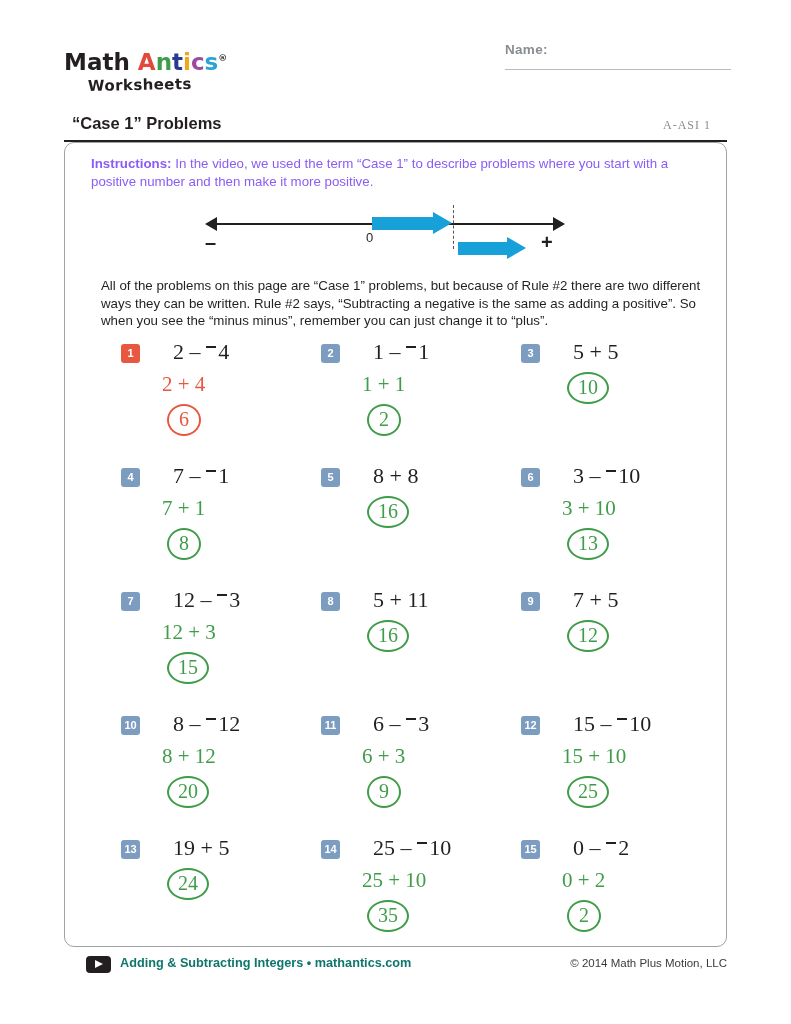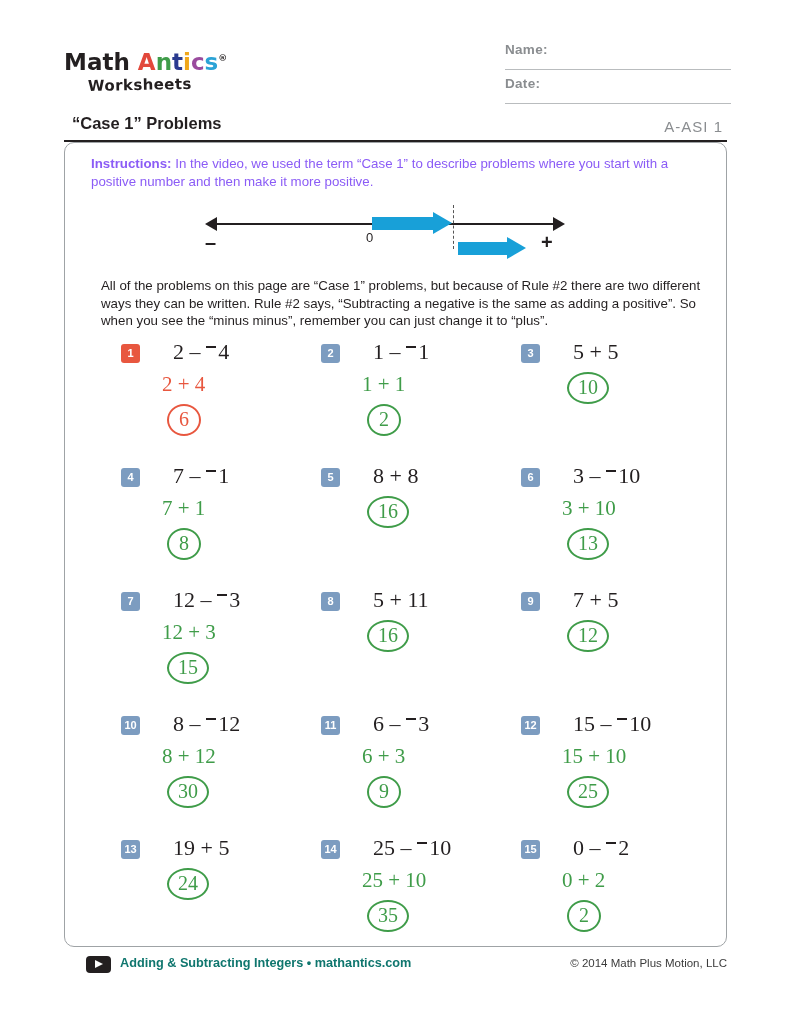--- a/index.html
+++ b/index.html
@@ -105,24 +105,24 @@
   .page-title {
     position: absolute;
     left: 8px;
     top: 2px;
     font-size: 16.5px;
     font-weight: bold;
     color: #231f20;
   }
   .page-code {
     position: absolute;
-    right: 4px;
+    right: 16px;
     top: 6px;
-    font-family: Liberation Sans, sans-serif;
-    font-size: 15px;
+    font-family: Liberation Serif, serif;
+    font-size: 12px;
     letter-spacing: 1px;
     color: #8a8d90;
   }
 
   
   .card {
     position: absolute;
     left: 64px;
     top: 142px;
     width: 663px;
@@ -379,24 +379,20 @@
     <div class="logo">
       <div class="logo-line1"><span class="m1">M</span><span class="m1">a</span><span class="m1">t</span><span class="m1">h</span>&nbsp;<span class="a">A</span><span class="n">n</span><span class="t">t</span><span class="i">i</span><span class="c">c</span><span class="s">s</span><span class="reg">®</span></div>
       <div class="logo-line2">Worksheets</div>
     </div>
 
     <div class="name-block">
       <div class="field-row">
         <span class="field-label">Name:</span>
         <div class="field-rule"></div>
       </div>
-      <div class="field-row">
-        <span class="field-label">Date:</span>
-        <div class="field-rule"></div>
-      </div>
     </div>
   </div>
 
   <div class="title-band">
     <div class="page-title">“Case 1” Problems</div>
     <div class="page-code">A-ASI 1</div>
   </div>
 
   <div class="card">
 
@@ -480,21 +476,21 @@
           <div class="problem">7 + 5</div>
           <div class="answer high"><span class="oval">12</span></div>
         </div>
       </div>
 
       <div class="prow">
         <div class="pcell">
           <div class="badge">10</div>
           <div class="problem"><span>8 – </span><span class="neg"><span class="bar"></span><span class="num">12</span></span></div>
           <div class="rewrite">8 + 12</div>
-          <div class="answer"><span class="oval">30</span></div>
+          <div class="answer"><span class="oval">20</span></div>
         </div>
         <div class="pcell">
           <div class="badge">11</div>
           <div class="problem"><span>6 – </span><span class="neg"><span class="bar"></span><span class="num">3</span></span></div>
           <div class="rewrite">6 + 3</div>
           <div class="answer"><span class="oval">9</span></div>
         </div>
         <div class="pcell">
           <div class="badge">12</div>
           <div class="problem"><span>15 – </span><span class="neg"><span class="bar"></span><span class="num">10</span></span></div>

